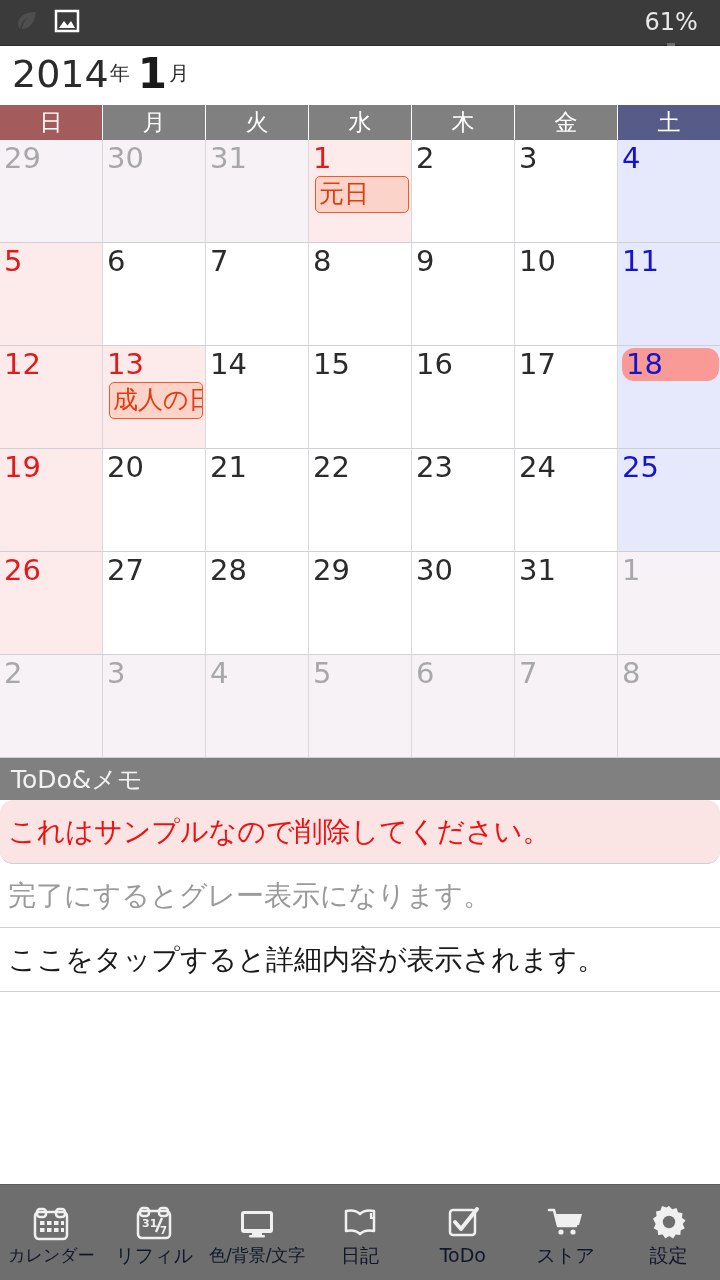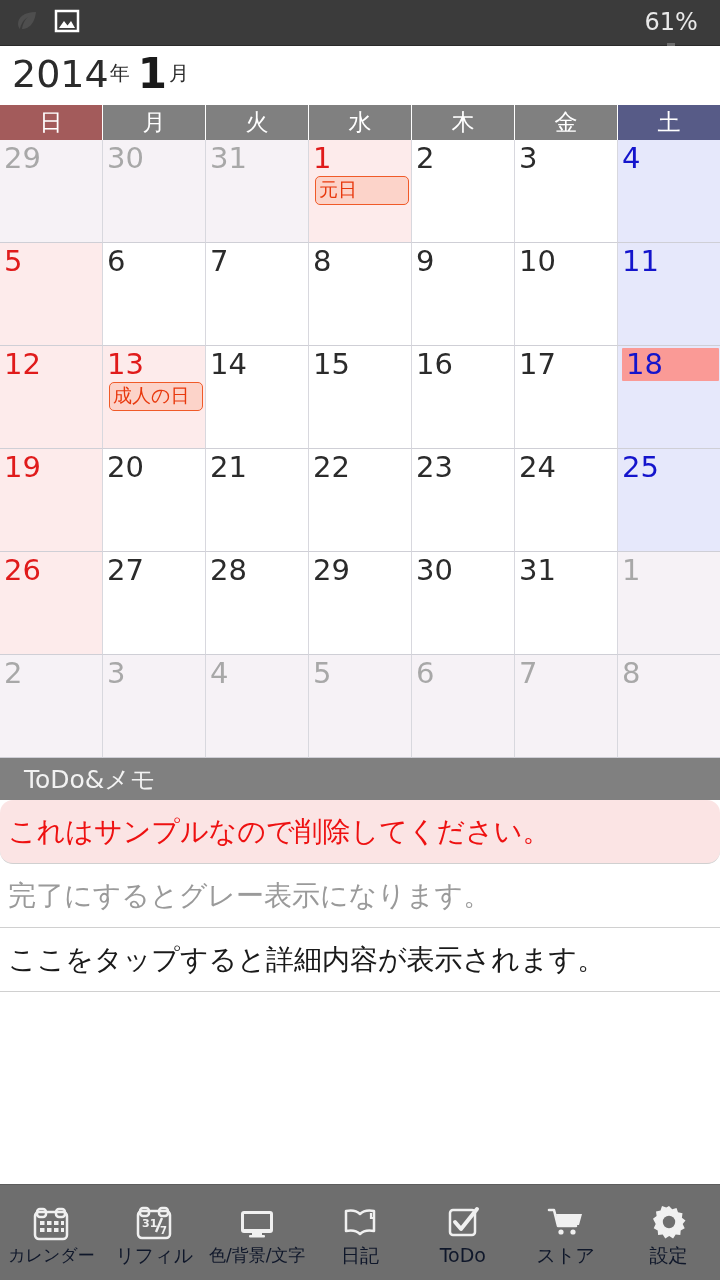--- a/index.html
+++ b/index.html
@@ -60,34 +60,34 @@
   .day.sat  { background: #e6e8fb; }
   .day.sat .num { color: #1414cc; }
   .day.out  { background: #f6f2f6; }
   .day.out .num { color: #a8a8a8; }
   .day.out.sun { background: #f6f2f6; }
   .day.out.sat { background: #f6f2f6; }
   .day.holiday { background: #fdebeb; }
   .day.holiday .num { color: #e01b1b; }
   .day .num.today-hl {
     display: inline-block;
-    background: #fa9a96; border-radius: 1px;
+    background: #fa9a96; border-radius: 12px;
     padding: 0 0 0 4px; width: 97px; color: #1414cc;
   }
   .event {
     display: inline-block; margin: 1px 0 0 2px;
     background: #fcd3c9; border: 1px solid #f05a28; border-radius: 5px;
-    color: #e8380d; font-size: 19px; line-height: 1.25;
+    color: #e8380d; font-size: 25px; line-height: 1.25;
     padding: 1px 4px 2px 3px; width: 94px; white-space: nowrap; overflow: hidden;
   }
 
   
   .todo-header {
     height: 42px; flex: none; background: #808080;
-    display: flex; align-items: center; padding-left: 24px;
+    display: flex; align-items: center; padding-left: 11px;
     color: #f2f2f2; font-size: 25px;
   }
   .todo-list { flex: 1 1 auto; background: #ffffff; }
   .todo-item {
     height: 64px; display: flex; align-items: center; padding-left: 8px;
     border-bottom: 1px solid #d0d0d0; font-size: 28px;
   }
   .todo-item.alert { background: #fbe4e4; color: #ee1111; border-radius: 13px; }
   .todo-item.normal { background: #ffffff; color: #1a1a1a; }
   .todo-item.done { background: #ffffff; color: #9a9a9a; }

